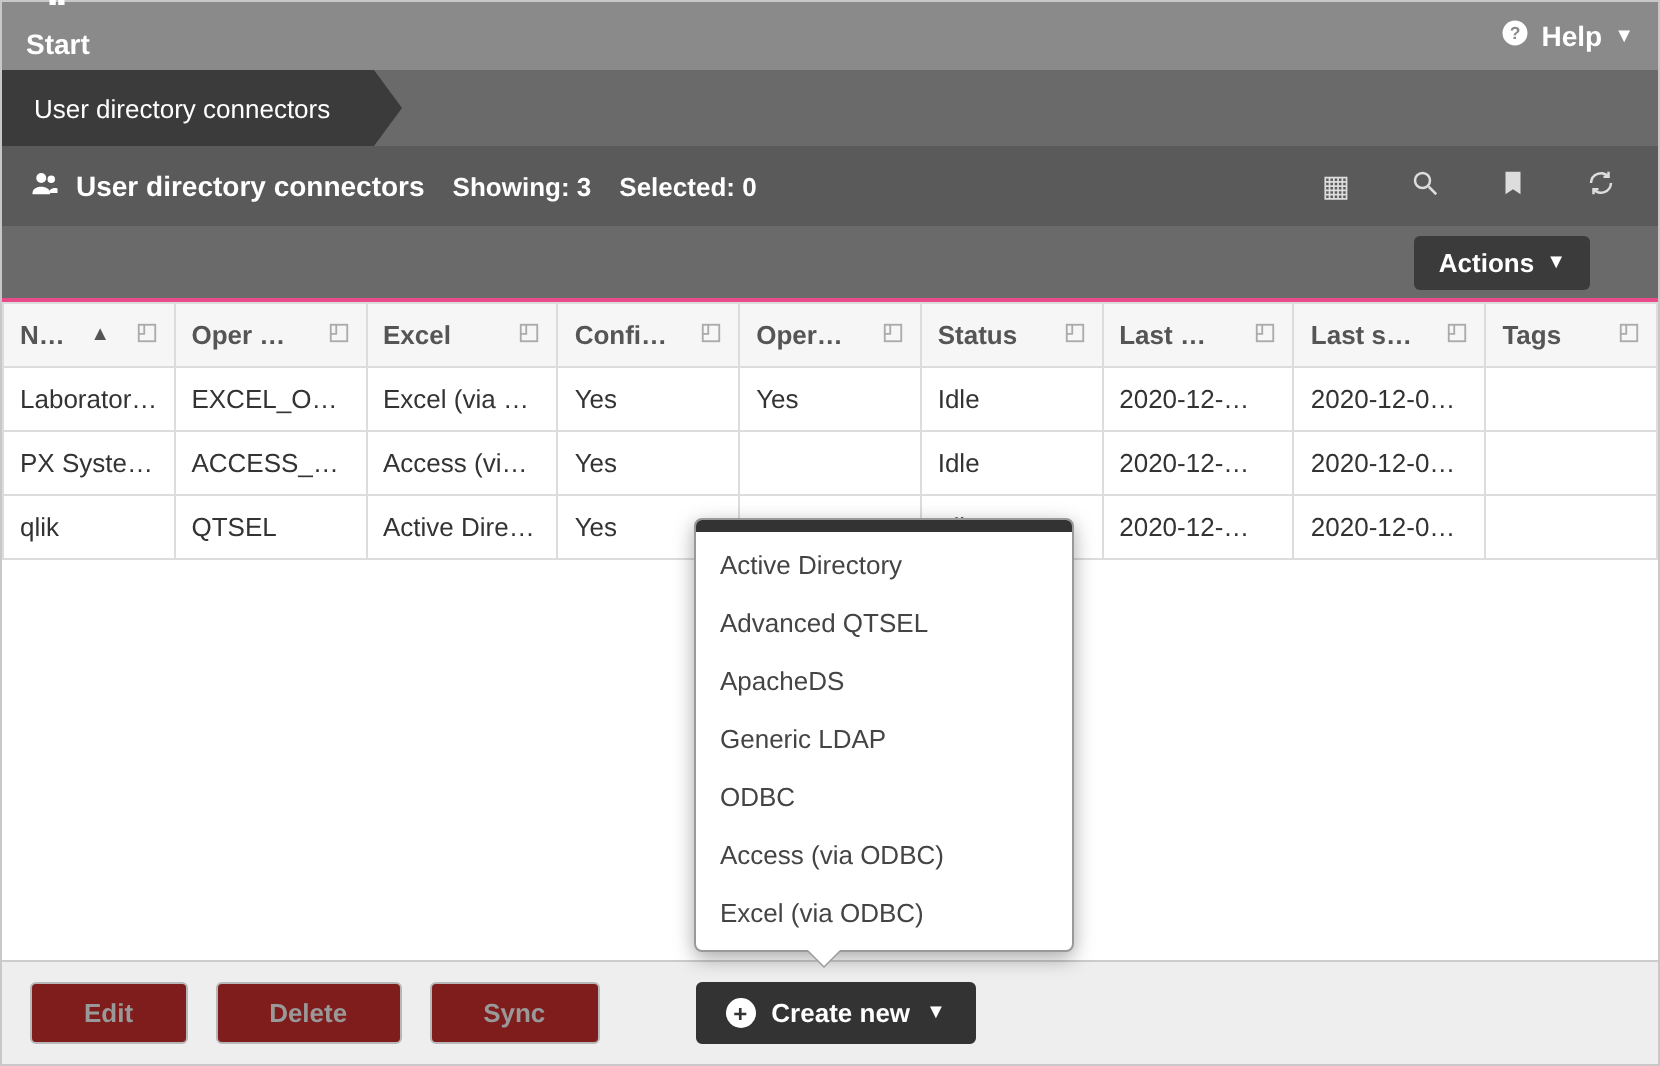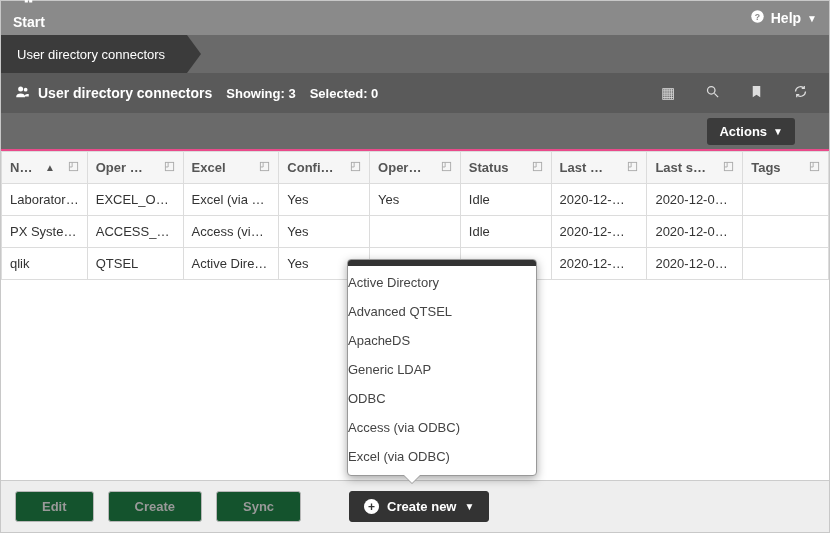--- a/index.html
+++ b/index.html
@@ -21,27 +21,27 @@
   .actions-btn { background:#3b3b3b; color:#fff; padding:6px 12px; border-radius:3px; font-weight:bold; font-size:13px; display:flex; align-items:center; gap:6px; cursor:pointer; }
   .accent { height: 2px; background:#e94a8a; }
   .table { width:100%; border-collapse: collapse; table-layout: fixed; }
   .table th, .table td { border: 1px solid #dcdcdc; padding: 6px 8px; text-align:left; font-size: 13px; height: 32px; white-space:nowrap; overflow:hidden; text-overflow:ellipsis; }
   .table th { background:#f6f6f6; color:#555; font-weight:bold; position:relative; }
   .th-inner { display:flex; align-items:center; justify-content:space-between; gap:4px; }
   .th-label { overflow:hidden; text-overflow:ellipsis; white-space:nowrap; }
   .filter-icon { color:#999; font-size:11px; }
   .sort-arrow { font-size:10px; }
   .footer { position:absolute; bottom:0; left:0; right:0; height:52px; background:#eee; border-top:1px solid #ccc; display:flex; align-items:center; padding:0 14px; gap:14px; }
-  .btn { border:1px solid #b7b7b7; background:#14532d; color:#999; padding: 7px 26px; border-radius:3px; font-weight:bold; font-size:13px; cursor:default; }
+  .btn { border:1px solid #b7b7b7; background:#7f1d1d; color:#999; padding: 7px 26px; border-radius:3px; font-weight:bold; font-size:13px; cursor:default; }
   .btn.primary { background:#333; color:#fff; border-color:#333; display:flex; align-items:center; gap:8px; cursor:pointer; padding:7px 14px; }
   .menu { position:absolute; bottom:56px; left:346px; width:190px; background:#fff; border:1px solid #999; border-radius:4px; box-shadow:0 3px 10px rgba(0,0,0,0.35); padding:4px 0; z-index:10; }
   .menu::after { content:""; position:absolute; bottom:-8px; left:56px; width:0; height:0; border-left:8px solid transparent; border-right:8px solid transparent; border-top:8px solid #fff; }
   .menu::before { content:""; position:absolute; bottom:-9px; left:55px; width:0; height:0; border-left:9px solid transparent; border-right:9px solid transparent; border-top:9px solid #999; }
   .menu-top { height:6px; background:#333; border-radius:3px 3px 0 0; margin:-4px 0 2px 0; }
-  .menu-item { padding:7px 0; font-size:13px; color:#444; cursor:pointer; }
+  .menu-item { padding:7px 12px; font-size:13px; color:#444; cursor:pointer; }
   svg.icon { width:15px; height:15px; fill:#fff; }
   .tri { font-size:10px; }
   .plus-circle { width:15px; height:15px; border-radius:50%; background:#fff; color:#333; display:inline-flex; align-items:center; justify-content:center; font-weight:bold; font-size:12px; line-height:1; }
   .table-wrap { background:#fff; }
 </style>
 </head>
 <body>
 
 <div class="app">
 
@@ -257,21 +257,21 @@
         <div class="menu-item">ApacheDS</div>
         <div class="menu-item">Generic LDAP</div>
         <div class="menu-item">ODBC</div>
         <div class="menu-item">Access (via ODBC)</div>
         <div class="menu-item">Excel (via ODBC)</div>
       </div>
   </div>
 
   <div class="footer">
     <button class="btn">Edit</button>
-    <button class="btn">Create</button>
+    <button class="btn">Delete</button>
     <button class="btn">Sync</button>
     <div style="flex:0 0 20px"></div>
     <button class="btn primary">
       <span class="plus-circle">+</span>
       <span>Create new</span>
       <span class="tri">▼</span>
     </button>
   </div>
 
 </div>

